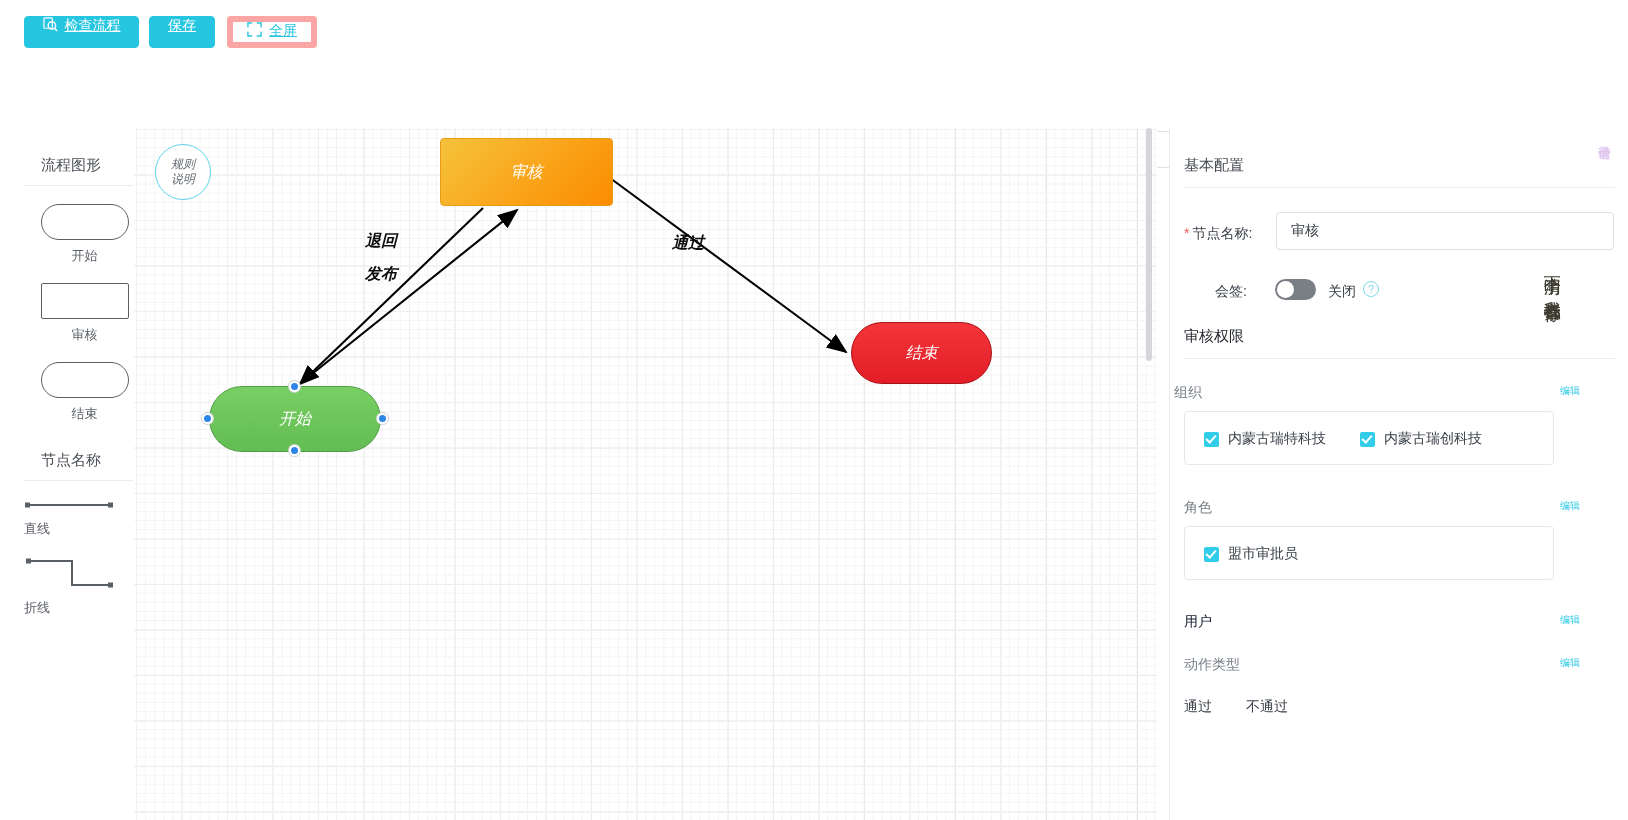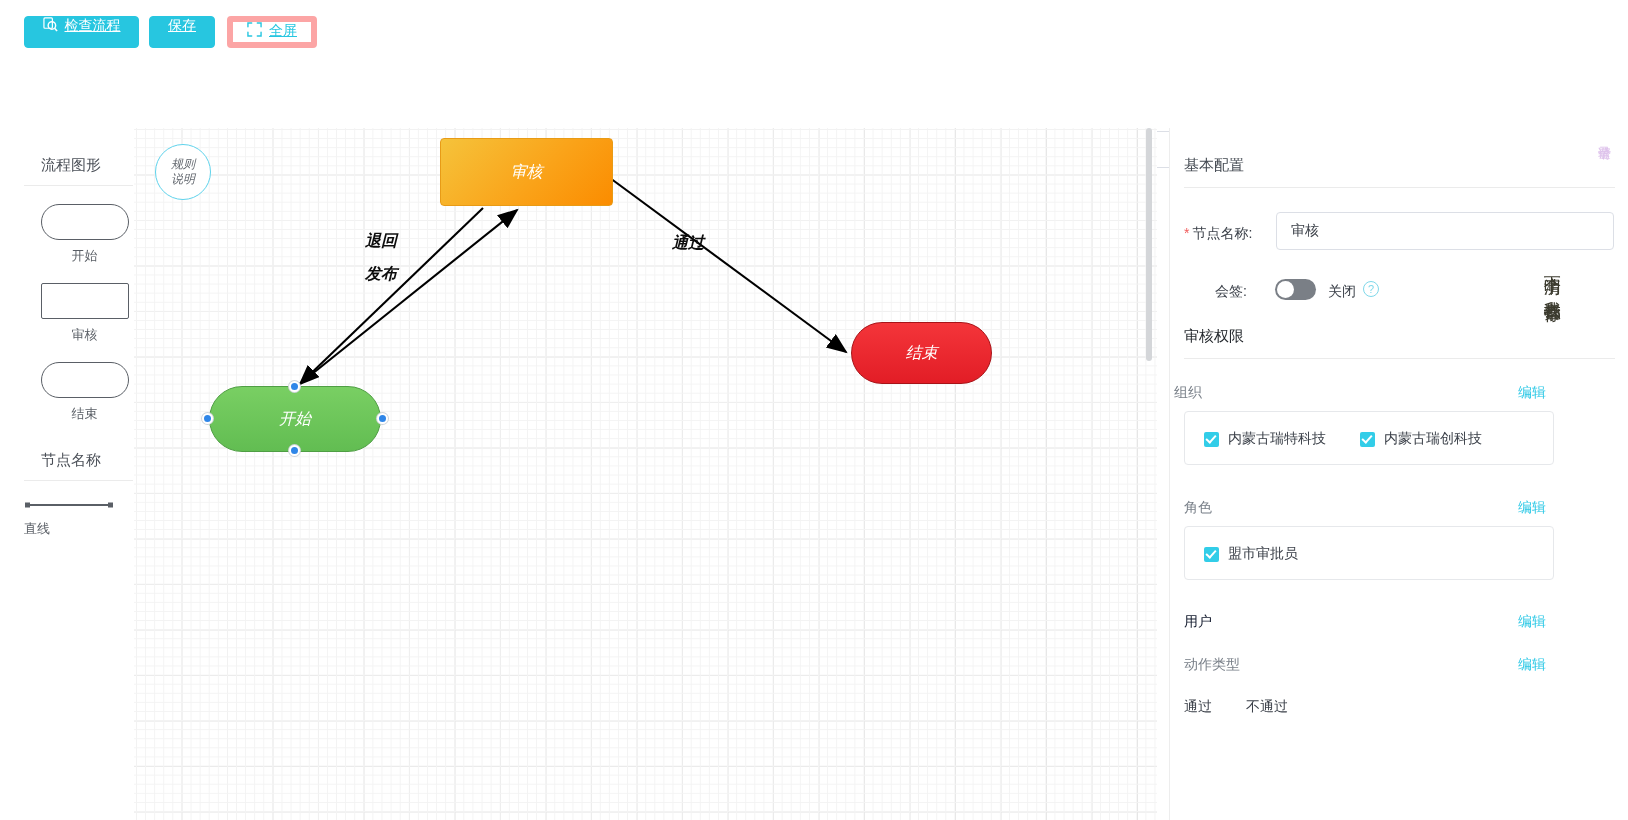--- a/index.html
+++ b/index.html
@@ -119,21 +119,21 @@
   .sec-title{position:absolute;font-size:15px;color:#444a52;}
   .sec-rule{position:absolute;height:1px;background:#ebebeb;}
   .req{color:#f15b5b;margin-right:3px;}
   .row-lbl{position:absolute;font-size:14px;color:#3b4049;}
   .input-box{position:absolute;border:1px solid #DCDFE6;border-radius:4px;background:#fff;
     display:flex;align-items:center;padding:0 14px;font-size:14px;color:#3a3f47;}
   .switch{position:absolute;width:41px;height:21px;border-radius:11px;background:#7a7f86;cursor:pointer;}
   .switch::after{content:"";position:absolute;left:2px;top:2px;width:17px;height:17px;border-radius:50%;background:#fff;}
   .box-list{position:absolute;border:1px solid #e6e8eb;border-radius:4px;background:#fff;}
   .chk-item{position:absolute;display:flex;align-items:center;gap:9px;font-size:14px;color:#3b4049;cursor:pointer;}
-  .edit-link{position:absolute;font-size:14px;color:#2FC9E6;cursor:pointer;}
+  .edit-link{position:absolute;font-size:10px;color:#2FC9E6;cursor:pointer;margin-left:42px;}
   .act{position:absolute;font-size:14px;color:#3b4049;}
 
   
   .vtext{position:absolute;writing-mode:vertical-rl;text-orientation:upright;
     font-size:17px;color:#3b3a2e;letter-spacing:1px;line-height:1.05;white-space:nowrap;}
   .vtext-faint{position:absolute;writing-mode:vertical-rl;text-orientation:upright;
     font-size:13px;color:#d8b8e8;white-space:nowrap;opacity:.85;}
 </style>
 </head>
 <body>
@@ -225,20 +225,30 @@
         <span>
           <svg width="90" height="12" viewBox="0 0 90 12">
             <line x1="4" y1="6" x2="86" y2="6" stroke="#5a5f66" stroke-width="2"></line>
             <rect x="1" y="3.5" width="5" height="5" fill="#5a5f66"></rect>
             <rect x="84" y="3.5" width="5" height="5" fill="#5a5f66"></rect>
           </svg>
         </span>
         <div class="sh-lbl2">直线</div>
       </div>
 
+      <div class="line-wrap" style="margin-top:18px">
+        <span>
+          <svg width="90" height="34" viewBox="0 0 90 34">
+            <polyline points="5,5 48,5 48,29 86,29" fill="none" stroke="#5a5f66" stroke-width="2"></polyline>
+            <rect x="2" y="2.5" width="5" height="5" fill="#5a5f66"></rect>
+            <rect x="84" y="26.5" width="5" height="5" fill="#5a5f66"></rect>
+          </svg>
+        </span>
+        <div class="sh-lbl2">折线</div>
+      </div>
     </div>
   </div>
 
   <div class="canvas">
 
     <div class="rule-circle">
       <span>规则</span>
       <span>说明</span>
     </div>
 

